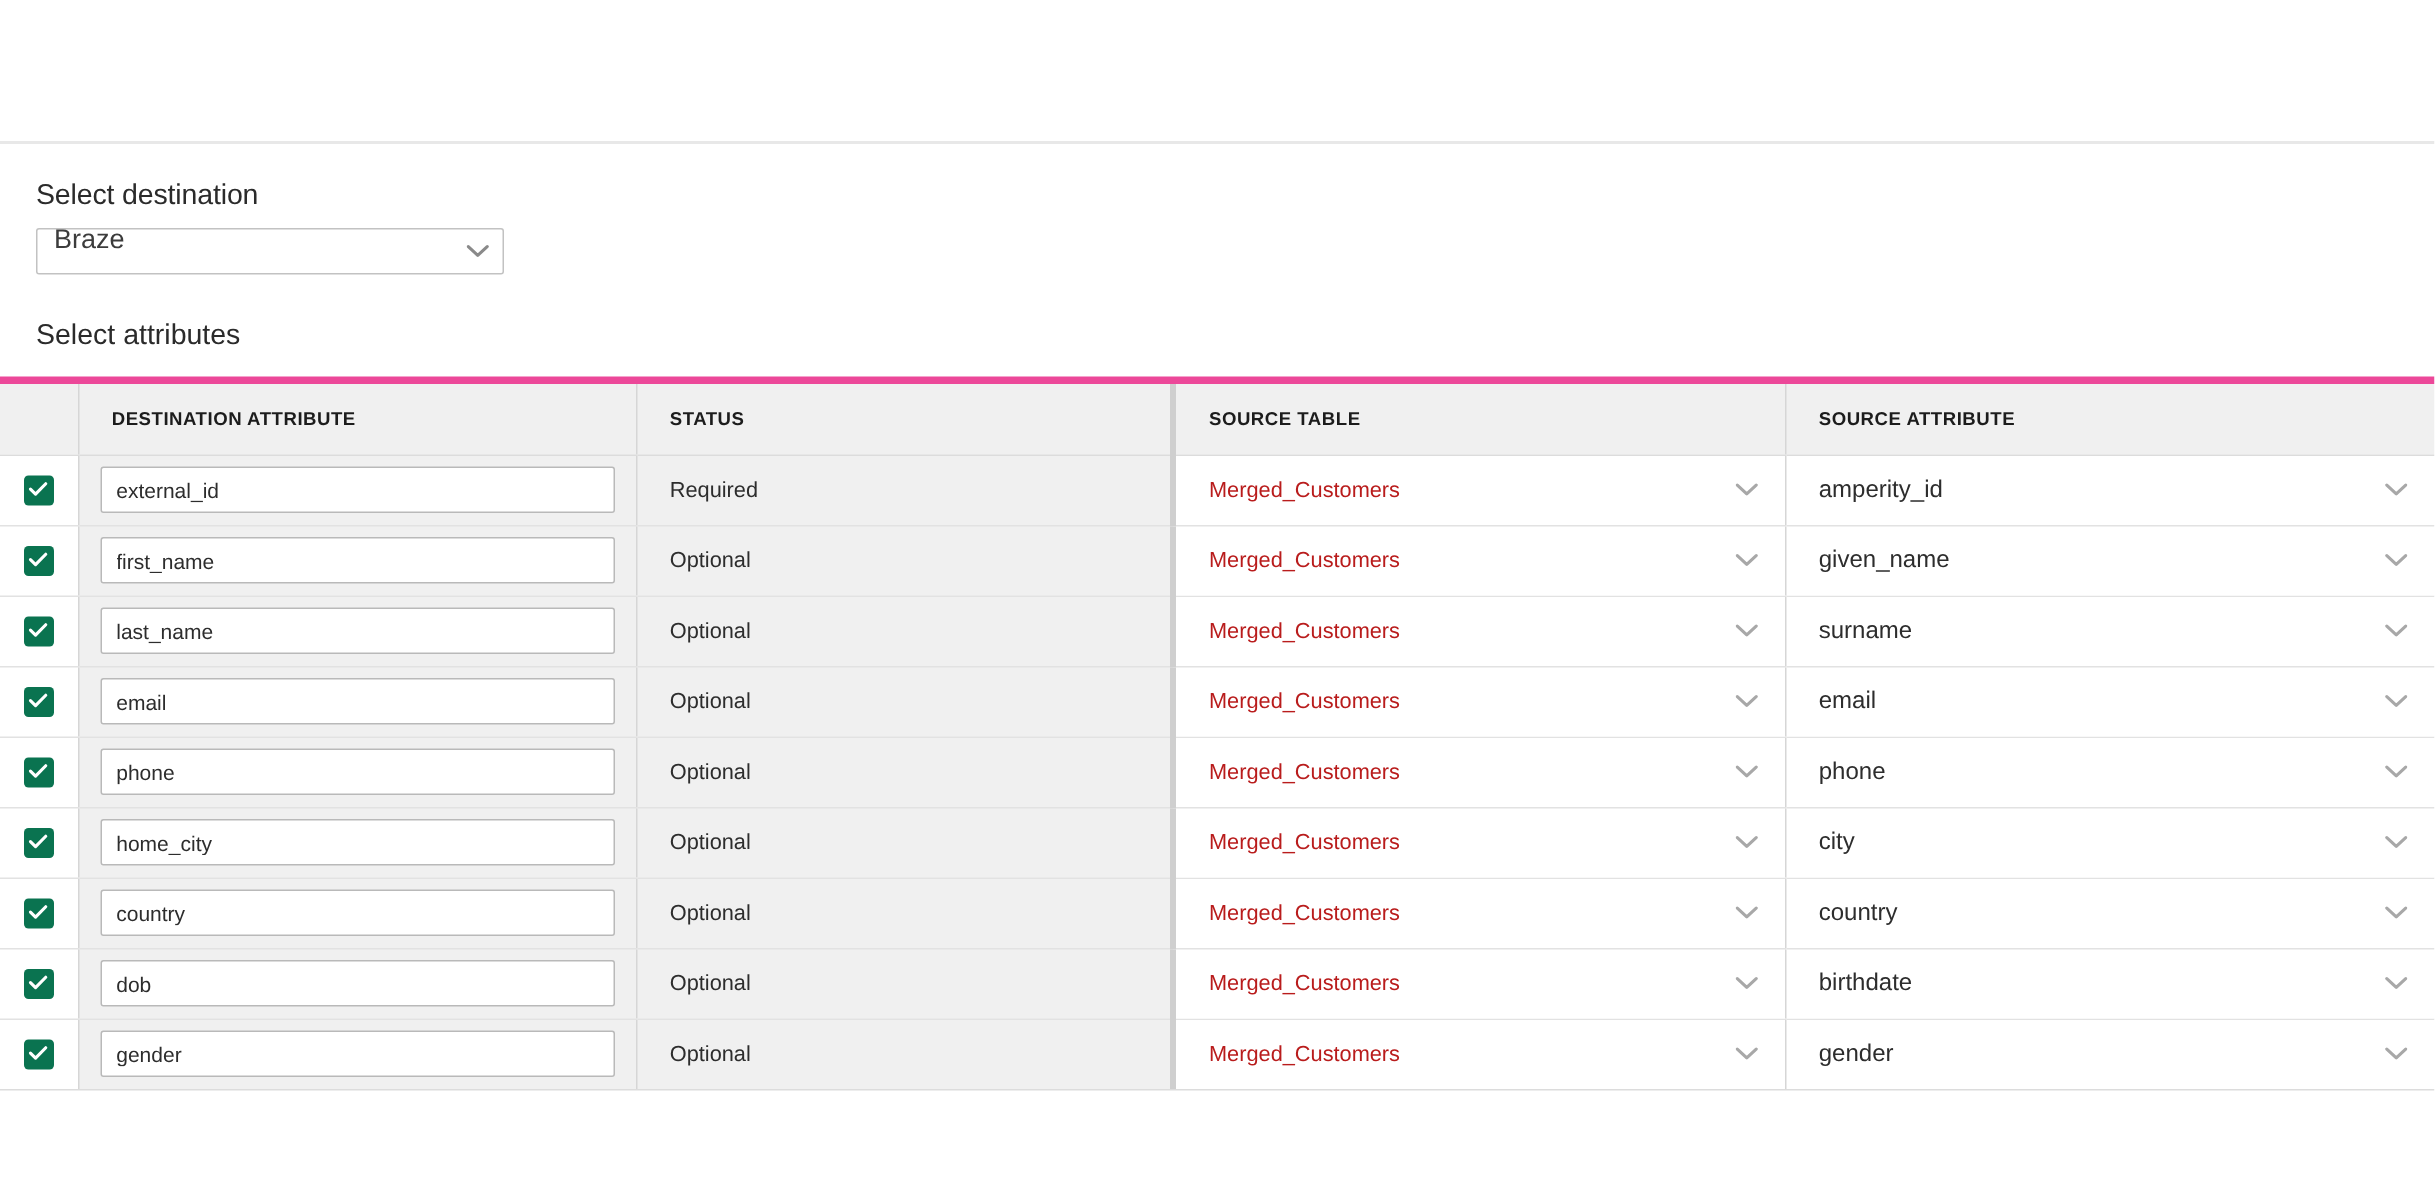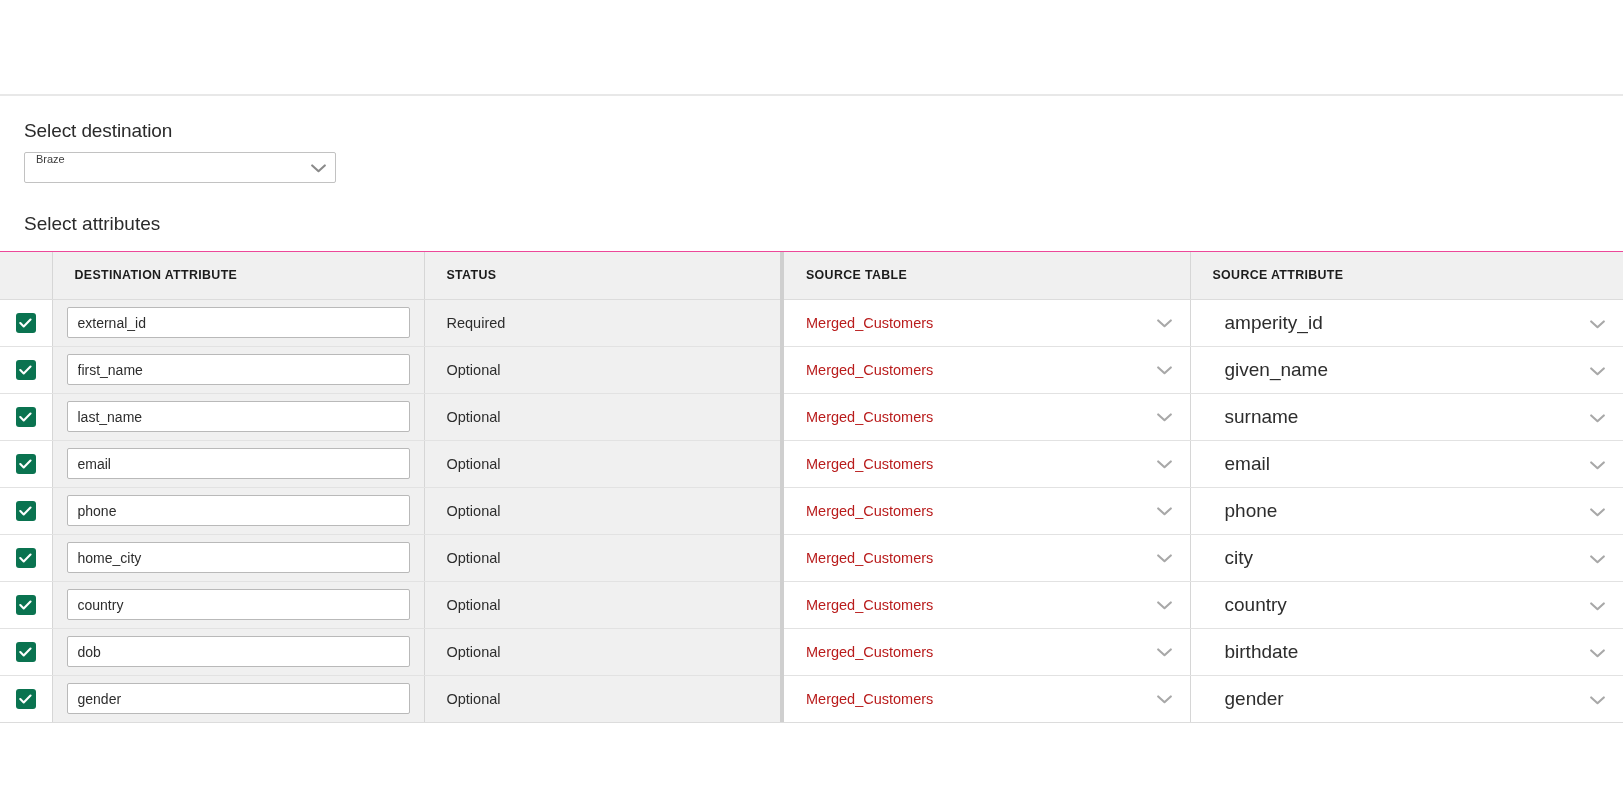--- a/index.html
+++ b/index.html
@@ -84,21 +84,21 @@
     position: relative;
     width: 312px;
     height: 31px;
   }
   .select-box {
     width: 100%;
     height: 100%;
     border: 1px solid #c2c2c2;
     background: #ffffff;
     border-radius: 2px;
-    font-size: 11px;
+    font-size: 18px;
     color: #3c3c3c;
     padding: 0 30px 17px 11px;
     display: flex;
     align-items: center;
     cursor: pointer;
     font-family: "Liberation Sans", sans-serif;
   }
   .chev {
     position: absolute;
     right: 10px;
@@ -108,21 +108,21 @@
     display: block;
   }
   .attrs-label {
     font-size: 19px;
     color: #2b2b2b;
     margin: 30px 0 16px 0;
   }
 
   
   .table-wrap {
-    border-top: 1px solid #ec4899;
+    border-top: 5px solid #ec4899;
     border-bottom: 1px solid #dcdcdc;
     width: 100%;
   }
   table.attr-table {
     border-collapse: collapse;
     width: 100%;
     table-layout: fixed;
   }
   col.c-check { width: 52px; }
   col.c-dest  { width: 372px; }
@@ -175,22 +175,22 @@
     border-left: 4px solid #cfcfcf;
     position: relative;
     padding-left: 22px;
     font-size: 14.5px;
     color: #b91c1c;
   }
   td.cell-src-attr {
     background: #ffffff;
     border-left: 1px solid #d6d6d6;
     position: relative;
-    padding-left: 34px;
-    font-size: 19px;
+    padding-left: 22px;
+    font-size: 16px;
     color: #2d2d2d;
   }
 
   .checkbox {
     width: 20px; height: 20px;
     background: #0a7350;
     border-radius: 3px;
     display: inline-flex;
     align-items: center;
     justify-content: center;

